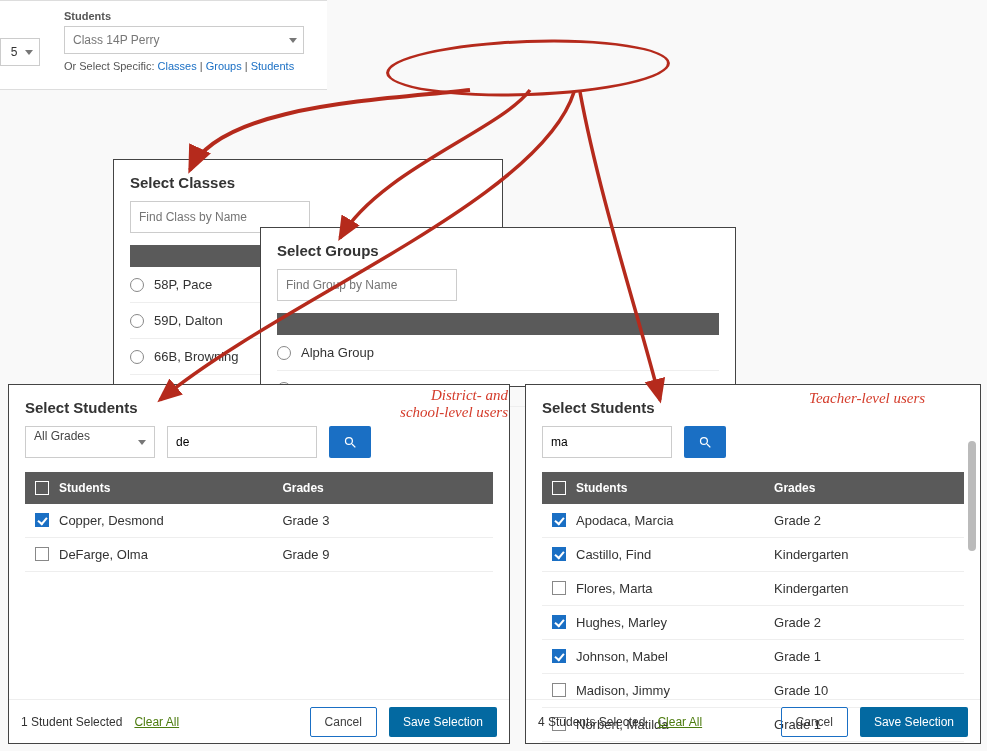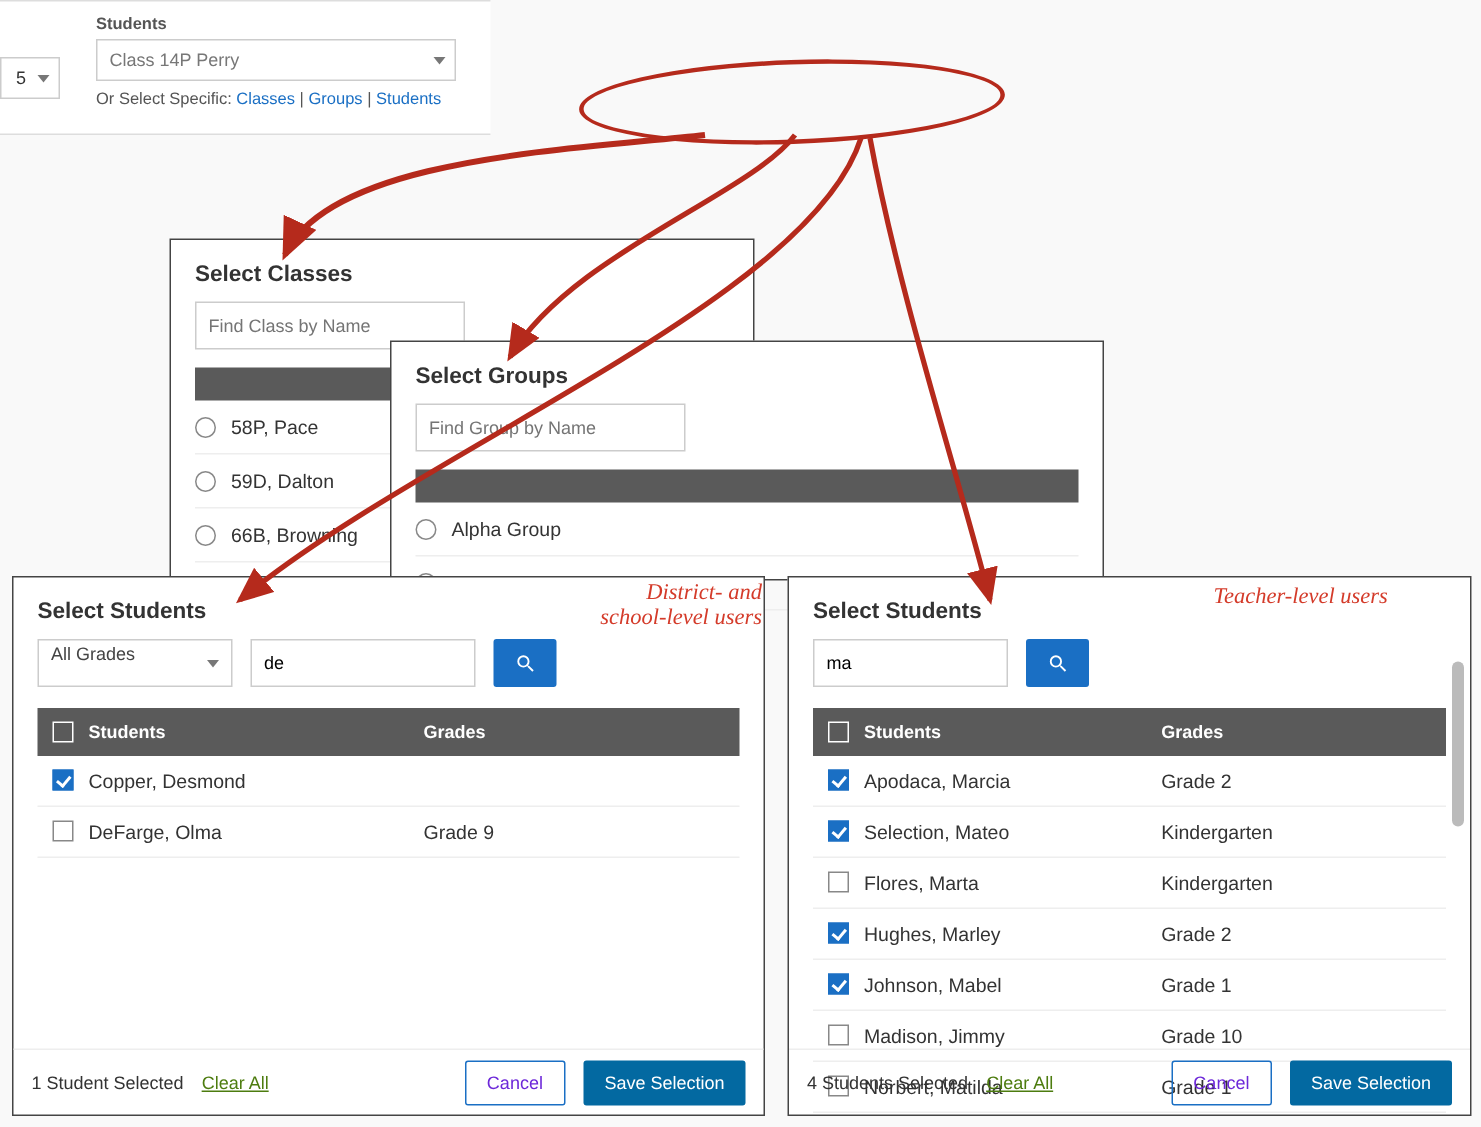--- a/index.html
+++ b/index.html
@@ -47,21 +47,21 @@
   .trow { display:flex; align-items:center; height:34px; font-size:13px; border-bottom:1px solid #eee; }
   .trow .c1 { width:55%; display:flex; align-items:flex-start; gap:10px; padding-left:10px;}
   .trow .c2 { width:45%; }
   .chk { width:14px; height:14px; border:1.5px solid #888; display:inline-block; position:relative; }
   .chk.hd { border-color:#fff; }
   .chk.on { background:#1a6fc4; border-color:#1a6fc4; }
   .chk.on::after{ content:""; position:absolute; left:2px; top:3px; width:7px; height:4px; border-left:2px solid #fff; border-bottom:2px solid #fff; transform:rotate(-50deg); }
   .foot { position:absolute; left:0; right:0; bottom:0; height:44px; border-top:1px solid #eee; display:flex; align-items:center; padding:0 12px; gap:12px; font-size:12px; }
   .foot .spacer{ flex:1; }
   .btn { height:30px; padding:0 14px; font-size:12px; display:flex; align-items:center; border-radius:2px; cursor:pointer; }
-  .btn-outline{ border:1px solid #1a6fc4; color:#6d28d9; }
+  .btn-outline{ border:1px solid #1a6fc4; color:#404040; }
   .btn-primary{ background:#0369a1; color:#fff; }
   .clearlnk{ color:#4d7c0f; cursor:pointer;text-decoration:underline; }
   .scroll { position:absolute; right:4px; top:56px; bottom:50px; width:8px; }
   .scroll .thumb{ background:#bbb; width:100%; height:110px; border-radius:4px; }
 
   .annot { position:absolute; font-style:italic; color:#d43b2a; font-size:15px; font-family: Georgia, 'Times New Roman', serif; }
   .an1 { left:384px; top:387px; text-align:right; width:124px; }
   .an2 { left:788px; top:390px;margin-left:21px; }
 
   .ellipse{ position:absolute; left:386px; top:40px; width:284px; height:56px; border:3px solid #b52a1c; border-radius:50%; transform:rotate(-2deg); pointer-events:none; }
@@ -152,20 +152,21 @@
           <span>Students</span>
         </div>
       <div class="c2">Grades</div>
     </div>
     <div id="st-left-rows">
         <div class="trow">
           <div class="c1">
             <span class="chk on"></span>
             <span>Copper, Desmond</span>
           </div>
+          <div class="c2">Grade 3</div>
         </div>
         <div class="trow">
           <div class="c1">
             <span class="chk"></span>
             <span>DeFarge, Olma</span>
           </div>
           <div class="c2">Grade 9</div>
         </div>
       </div>
   </div>
@@ -200,21 +201,21 @@
         <div class="trow">
           <div class="c1">
             <span class="chk on"></span>
             <span>Apodaca, Marcia</span>
           </div>
           <div class="c2">Grade 2</div>
         </div>
         <div class="trow">
           <div class="c1">
             <span class="chk on"></span>
-            <span>Selection, Mateo</span>
+            <span>Castillo, Find</span>
           </div>
           <div class="c2">Kindergarten</div>
         </div>
         <div class="trow">
           <div class="c1">
             <span class="chk"></span>
             <span>Flores, Marta</span>
           </div>
           <div class="c2">Kindergarten</div>
         </div>

